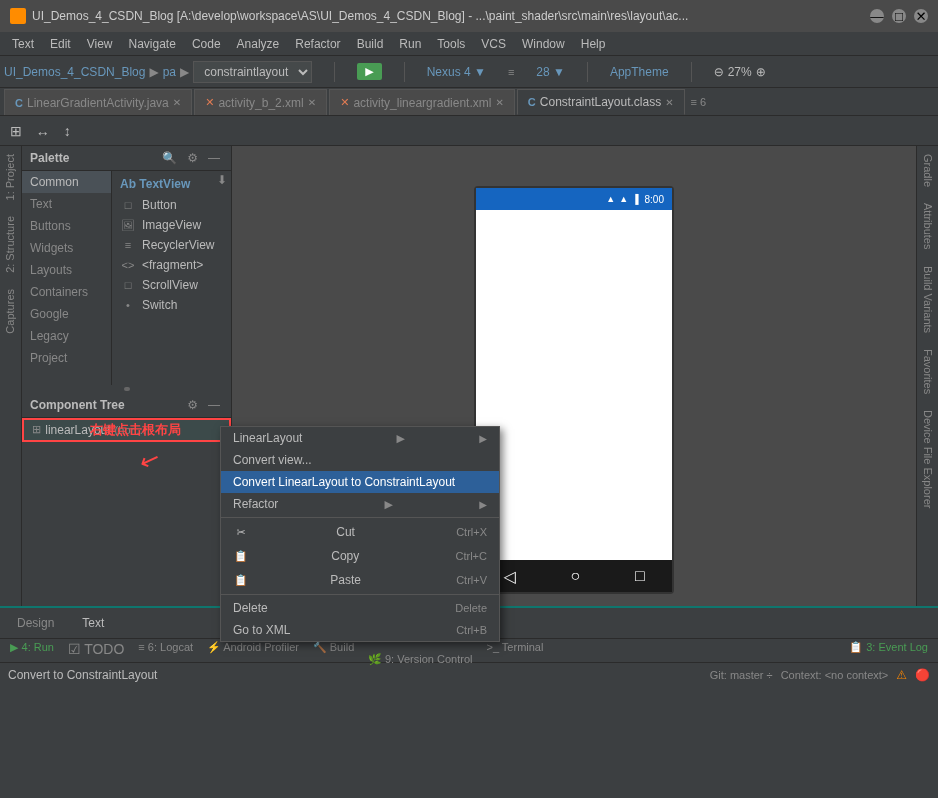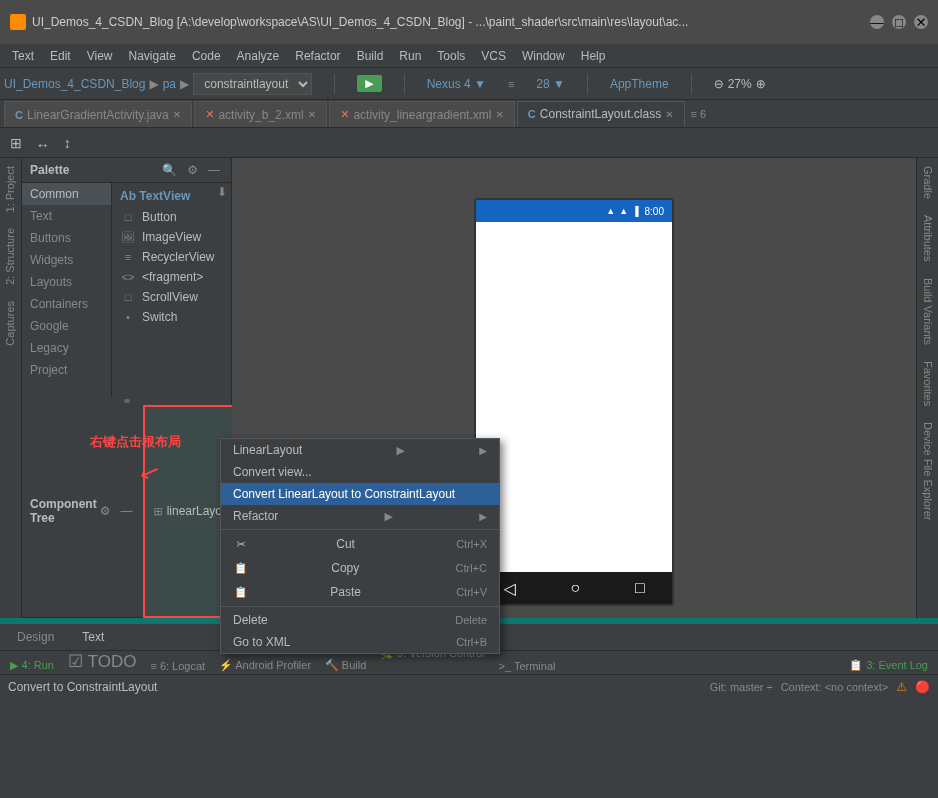--- a/index.html
+++ b/index.html
@@ -1,19 +1,19 @@
 <!DOCTYPE html>
 <html><head>
   <meta charset="utf-8">
   <style>
     * { box-sizing: border-box; margin: 0; padding: 0; }
     body { font-family: 'Segoe UI', Arial, sans-serif; font-size: 12px; background: #3c3f41; width: 938px; height: 798px; overflow: hidden; }
 
     
-    .title-bar { background: #4a4a4a; height: 44px; display: flex; align-items: center; padding: 0 10px; color: #bbb; font-size: 12px; }
+    .title-bar { background: #4a4a4a; height: 32px; display: flex; align-items: center; padding: 0 10px; color: #bbb; font-size: 12px; }
     .title-bar .app-icon { width: 16px; height: 16px; margin-right: 6px; background: #ff8c00; border-radius: 2px; flex-shrink: 0; }
     .title-bar .title-text { flex: 1; font-size: 12px; color: #ccc; }
     .title-bar .win-controls { display: flex; gap: 8px; }
     .win-ctrl { width: 14px; height: 14px; border-radius: 50%; cursor: pointer; border: none; }
     .win-minimize { background: #888; }
     .win-maximize { background: #888; }
     .win-close { background: #888; }
 
     
     .menu-bar { background: #3c3f41; height: 24px; display: flex; align-items: center; padding: 0 4px; border-bottom: 1px solid #2b2b2b; }
@@ -53,21 +53,21 @@
     .palette-categories { width: 90px; border-right: 1px solid #2b2b2b; }
     .palette-category { padding: 4px 8px; color: #888; font-size: 12px; cursor: pointer; }
     .palette-category.active { background: #4a5157; color: #bbb; }
 
     .palette-items { flex: 1; padding: 4px; }
     .common-header { display: flex; align-items: center; padding: 2px 4px; margin-bottom: 2px; }
     .palette-item { display: flex; align-items: center; gap: 6px; padding: 2px 4px; color: #bbb; font-size: 12px; cursor: pointer; }
     .item-icon { width: 16px; height: 16px; display: flex; align-items: center; justify-content: center; font-size: 11px; color: #888; flex-shrink: 0; }
 
     
-    .component-tree { background: #3c3f41; border-right: 1px solid #2b2b2b; width: 210px; display: flex; flex-direction: row; }
+    .component-tree { background: #3c3f41; border-right: 1px solid #2b2b2b; width: 210px; display: flex; flex-direction: column; }
     .tree-header { padding: 4px 8px; display: flex; align-items: center; justify-content: space-between; border-bottom: 1px solid #2b2b2b; }
     .tree-title { color: #bbb; font-size: 12px; font-weight: bold; }
     .tree-item { display: flex; align-items: center; gap: 4px; padding: 3px 8px; color: #bbb; font-size: 12px; cursor: pointer; border: 2px solid transparent; }
     .tree-item.selected { border: 2px solid #ff4444; background: #3c4a4a; }
     .tree-item-icon { color: #888; font-size: 11px; }
 
     
     .canvas-area { flex: 1; background: #4a4a4a; position: relative; overflow: hidden; display: flex; align-items: flex-start; justify-content: center; padding-top: 20px; }
 
     
@@ -85,21 +85,21 @@
     .ctx-item.has-submenu::after { content: '▶'; font-size: 10px; color: #888; }
     .ctx-separator { height: 1px; background: #555; margin: 2px 0; }
     .ctx-shortcut { color: #888; font-size: 11px; margin-left: 20px; }
     .ctx-icon { width: 16px; height: 16px; margin-right: 6px; display: inline-flex; align-items: center; justify-content: center; font-size: 11px; }
 
     
     .right-sidebar { width: 22px; background: #3c3f41; border-left: 1px solid #2b2b2b; display: flex; flex-direction: column; }
     .right-tab { writing-mode: vertical-rl; color: #888; font-size: 11px; padding: 8px 4px; cursor: pointer; white-space: nowrap; }
 
     
-    .bottom-tabs { height: 32px; background: #3c3f41; display: flex; align-items: center; border-top: 6px solid #0f766e; padding: 0 4px; gap: 2px; }
+    .bottom-tabs { height: 32px; background: #3c3f41; display: flex; align-items: center; border-top: 2px solid #0f766e; padding: 0 4px; gap: 2px; }
     .bottom-tab { padding: 4px 12px; color: #888; font-size: 12px; cursor: pointer; border: 1px solid transparent; }
     .bottom-tab.active { background: #3c3f41; color: #bbb; border-bottom: 2px solid #3c3f41; }
 
     
     .status-bar { height: 24px; background: #3c3f41; display: flex; align-items: center; justify-content: space-between; padding: 0 8px; border-top: 1px solid #2b2b2b; }
     .status-left { color: #bbb; font-size: 12px; }
 
     
     .left-content { display: flex; flex-direction: column; width: 210px; border-right: 1px solid #2b2b2b; }
 
@@ -349,23 +349,23 @@
     <span class="right-tab">Favorites</span>
     <span class="right-tab">Device File Explorer</span>
   </div>
 </div>
 
 <div class="bottom-tabs">
   <div class="bottom-tab">Design</div>
   <div class="bottom-tab active">Text</div>
 </div>
 
-<div style="background:#3c3f41;height:24px;display:flex;align-items:flex-end;border-top:1px solid #2b2b2b;padding:0 4px;gap:2px;">
+<div style="background:#3c3f41;height:24px;display:flex;align-items:flex-start;border-top:1px solid #2b2b2b;padding:0 4px;gap:2px;">
   <span style="color:#499c54;font-size:11px;padding:2px 6px;cursor:pointer;">▶ 4: Run</span>
-  <span style="color:#888;font-size:17px;padding:2px 6px;cursor:pointer;">☑ TODO</span>
+  <span style="color:#888;font-size:14px;padding:2px 6px;cursor:pointer;">☑ TODO</span>
   <span style="color:#888;font-size:11px;padding:2px 6px;cursor:pointer;">≡ 6: Logcat</span>
   <span style="color:#888;font-size:11px;padding:2px 6px;cursor:pointer;">⚡ Android Profiler</span>
   <span style="color:#888;font-size:11px;padding:2px 6px;cursor:pointer;">🔨 Build</span>
   <span style="color:#888;font-size:11px;padding:14px 6px;cursor:pointer;">🌿 9: Version Control</span>
   <span style="color:#888;font-size:11px;padding:2px 6px;cursor:pointer;">&gt;_ Terminal</span>
   <span style="flex:1;"></span>
   <span style="color:#499c54;font-size:11px;padding:2px 6px;cursor:pointer;">📋 3: Event Log</span>
 </div>
 
 <div class="status-bar">

